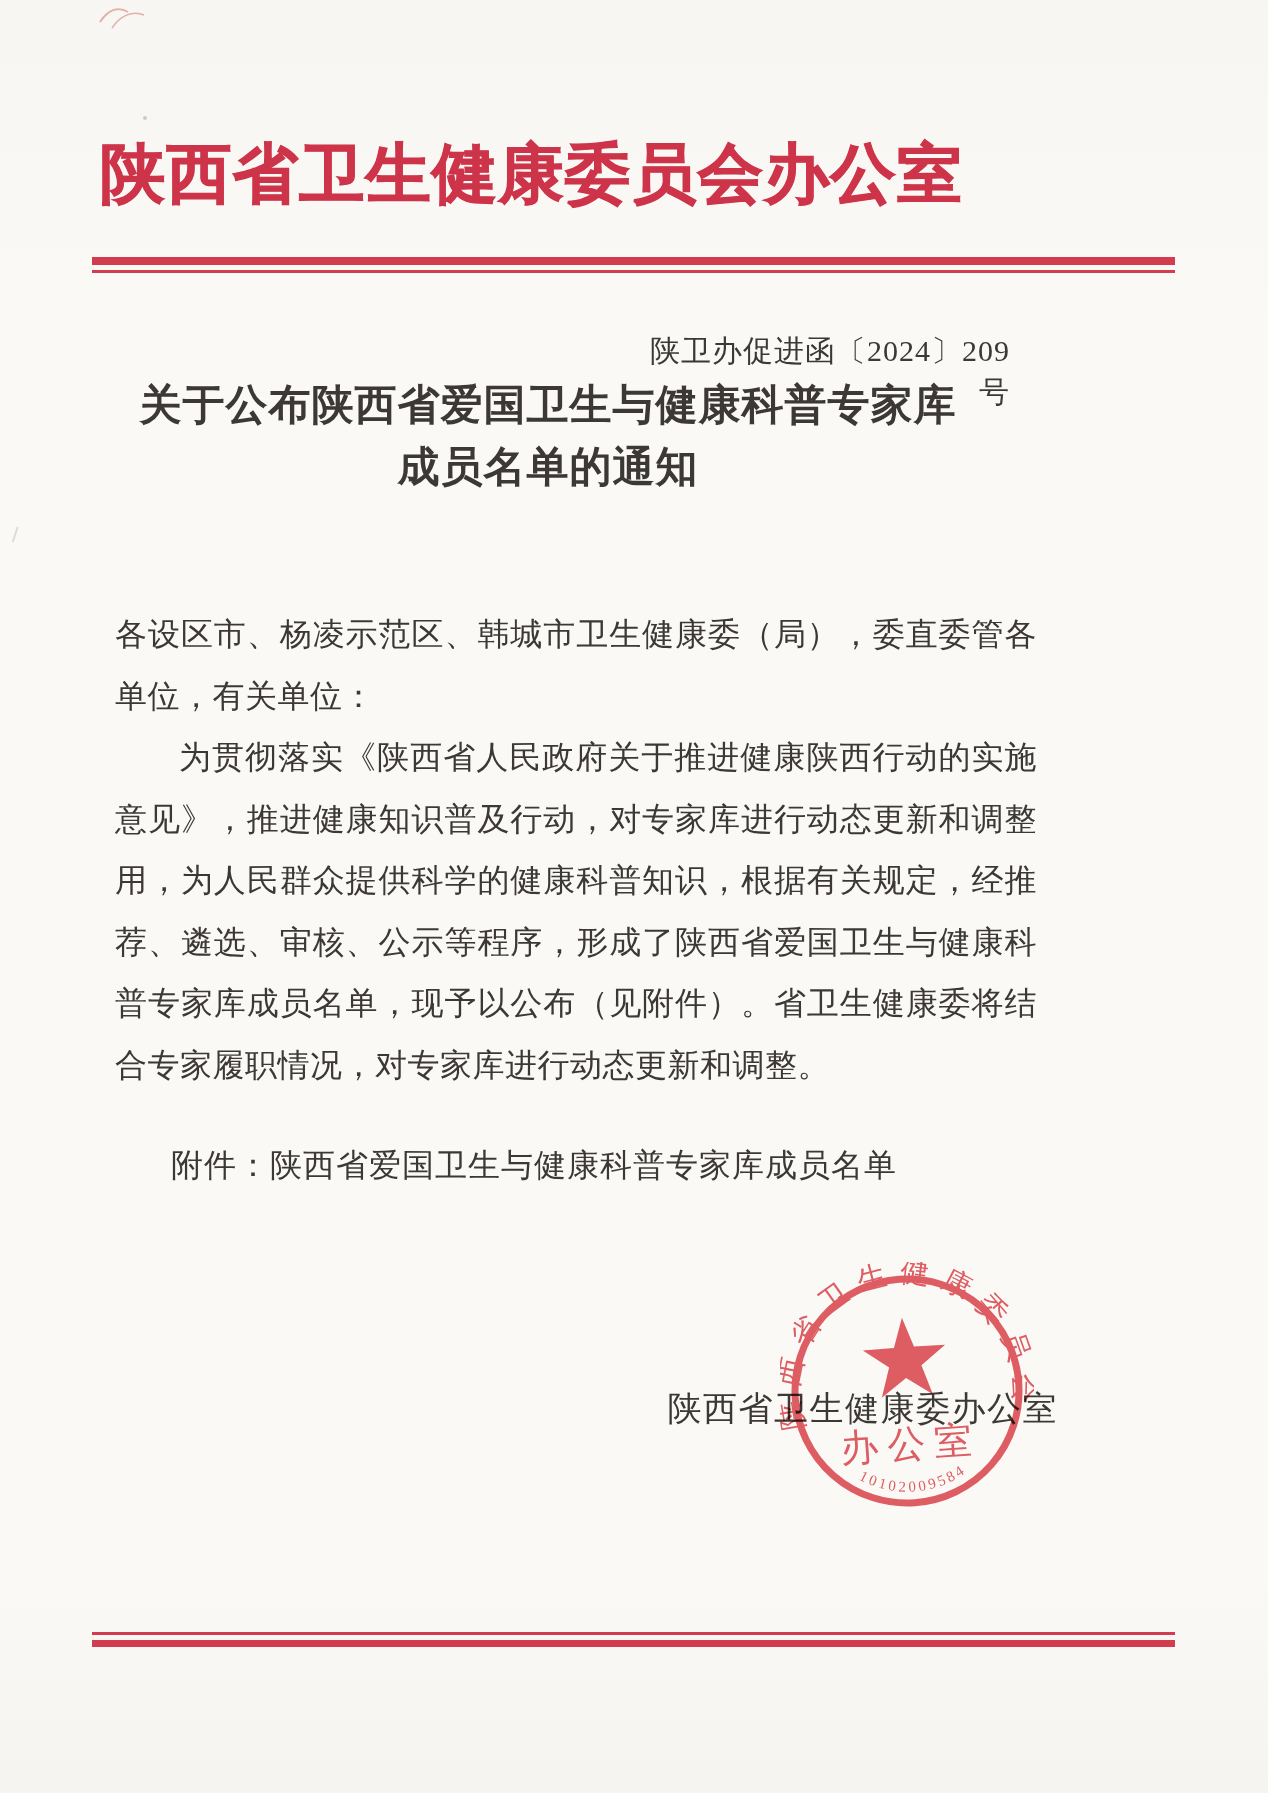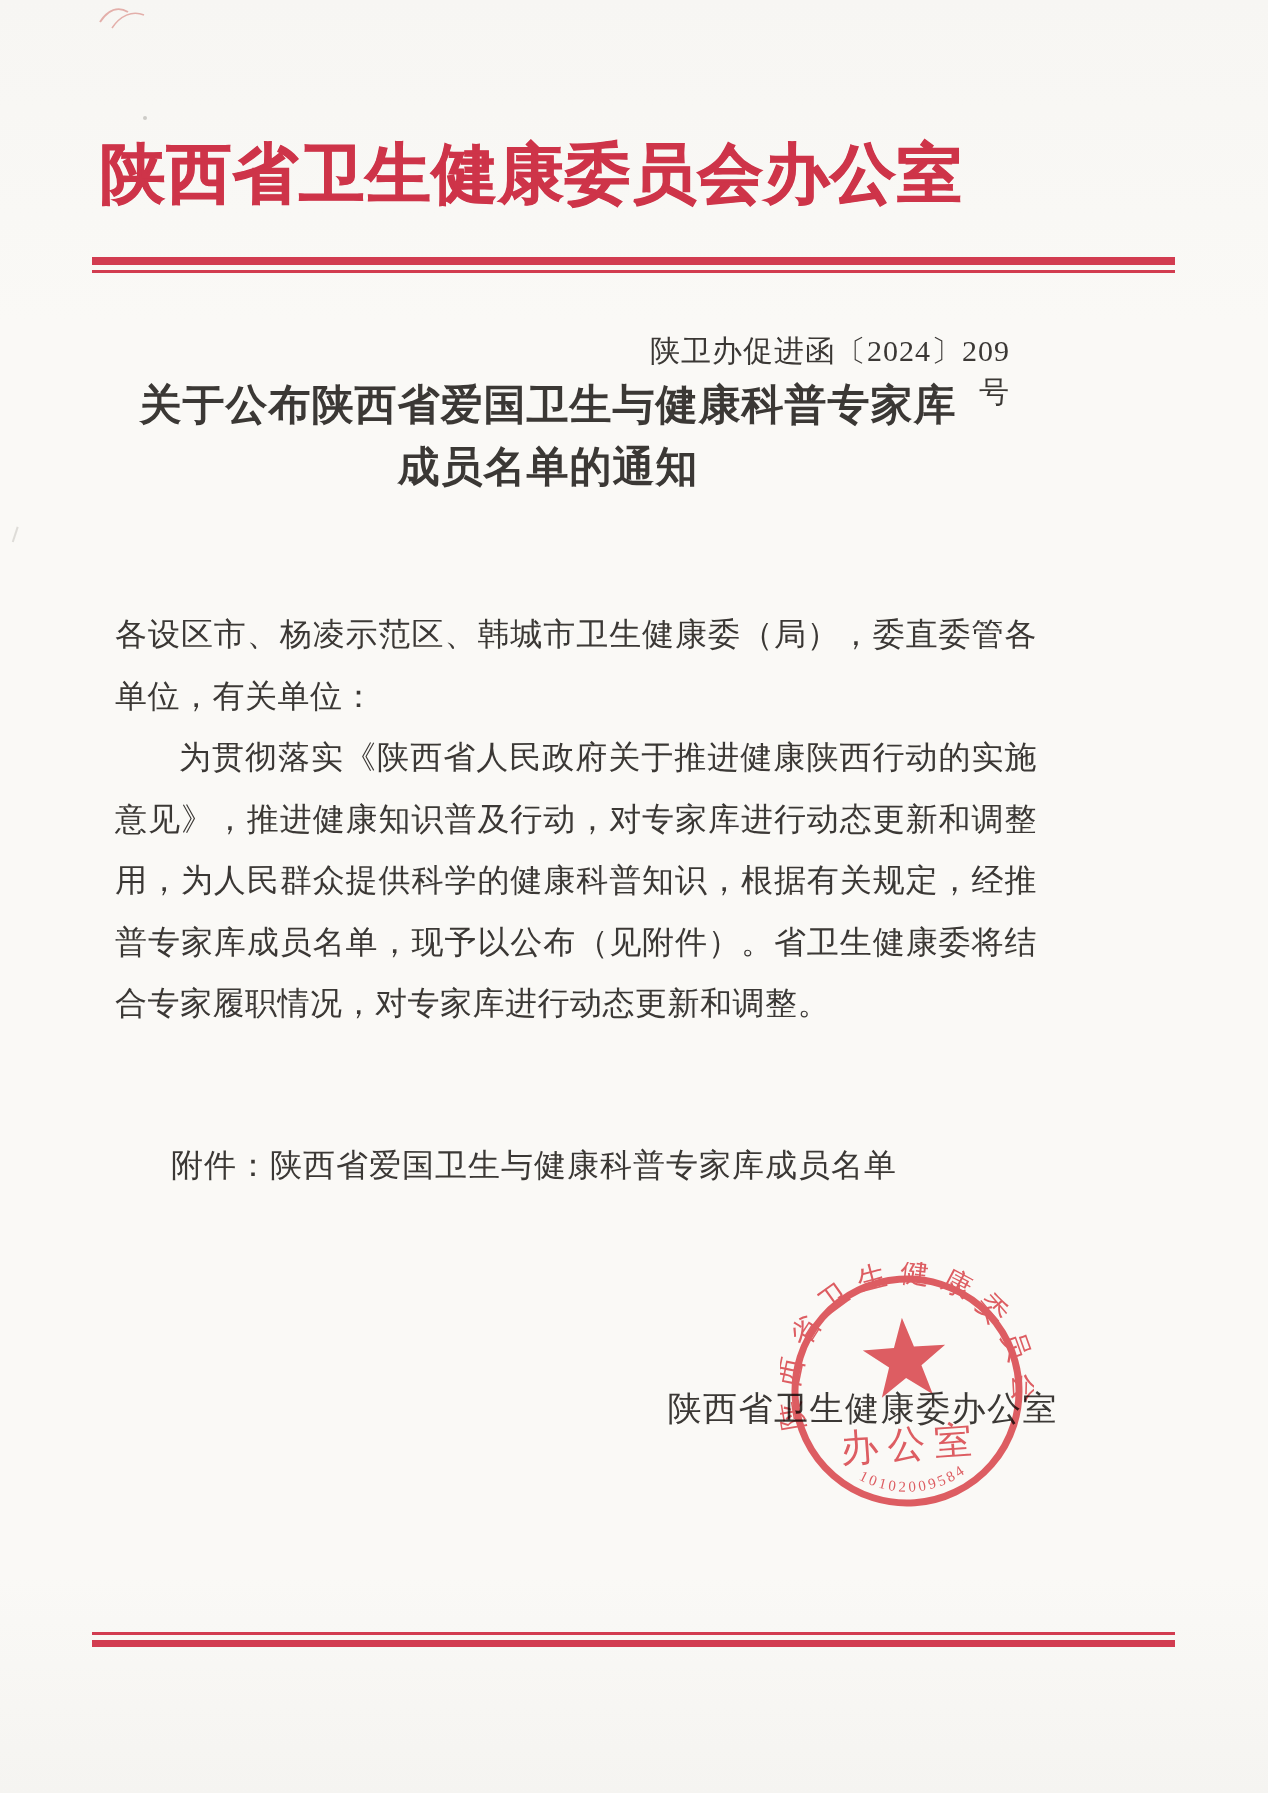--- a/index.html
+++ b/index.html
@@ -95,20 +95,21 @@
     <span>关于公布陕西省爱国卫生与健康科普专家库</span>
     <span>成员名单的通知</span>
   </h1>
 
   <div class="abs body-text">
     <div class="body-line full">各设区市、杨凌示范区、韩城市卫生健康委（局），委直委管各</div>
     <div class="body-line">单位，有关单位：</div>
     <div class="body-line full indent">为贯彻落实《陕西省人民政府关于推进健康陕西行动的实施</div>
     <div class="body-line full">意见》，推进健康知识普及行动，对专家库进行动态更新和调整</div>
     <div class="body-line full">用，为人民群众提供科学的健康科普知识，根据有关规定，经推</div>
+    <div class="body-line full">荐、遴选、审核、公示等程序，形成了陕西省爱国卫生与健康科</div>
     <div class="body-line full">普专家库成员名单，现予以公布（见附件）。省卫生健康委将结</div>
     <div class="body-line">合专家履职情况，对专家库进行动态更新和调整。</div>
   </div>
 
   <div class="abs attachment">附件：陕西省爱国卫生与健康科普专家库成员名单</div>
 
   <div class="abs sign-org">陕西省卫生健康委办公室</div>
 
   <svg class="abs seal" viewBox="0 0 254 254">
     <g transform="translate(127,129) rotate(-4)" fill="currentColor">

